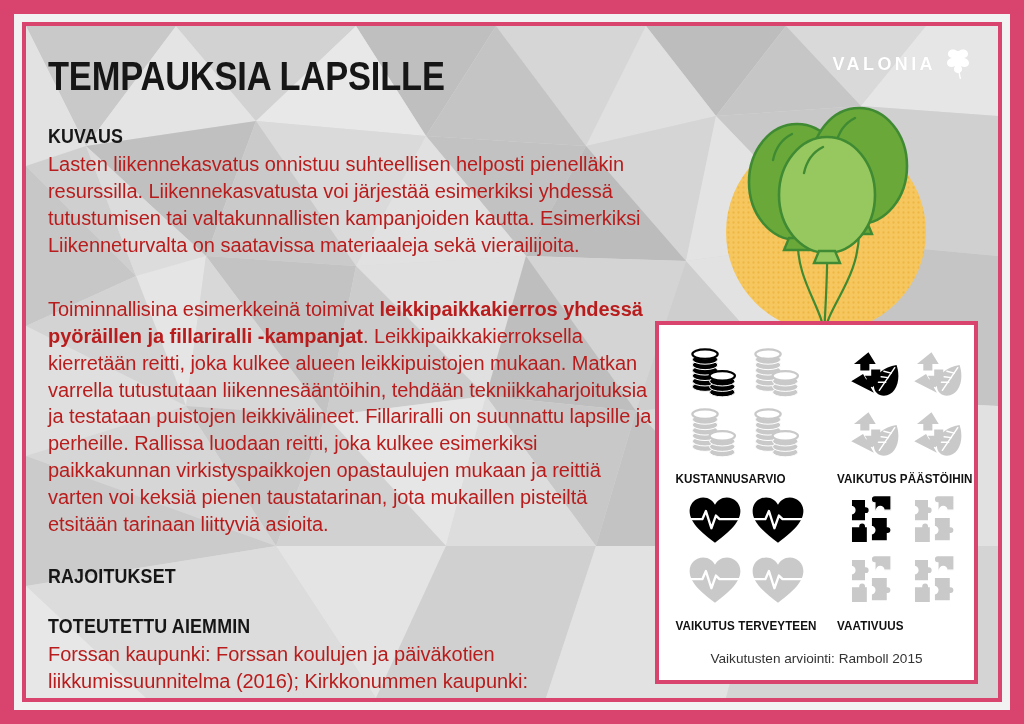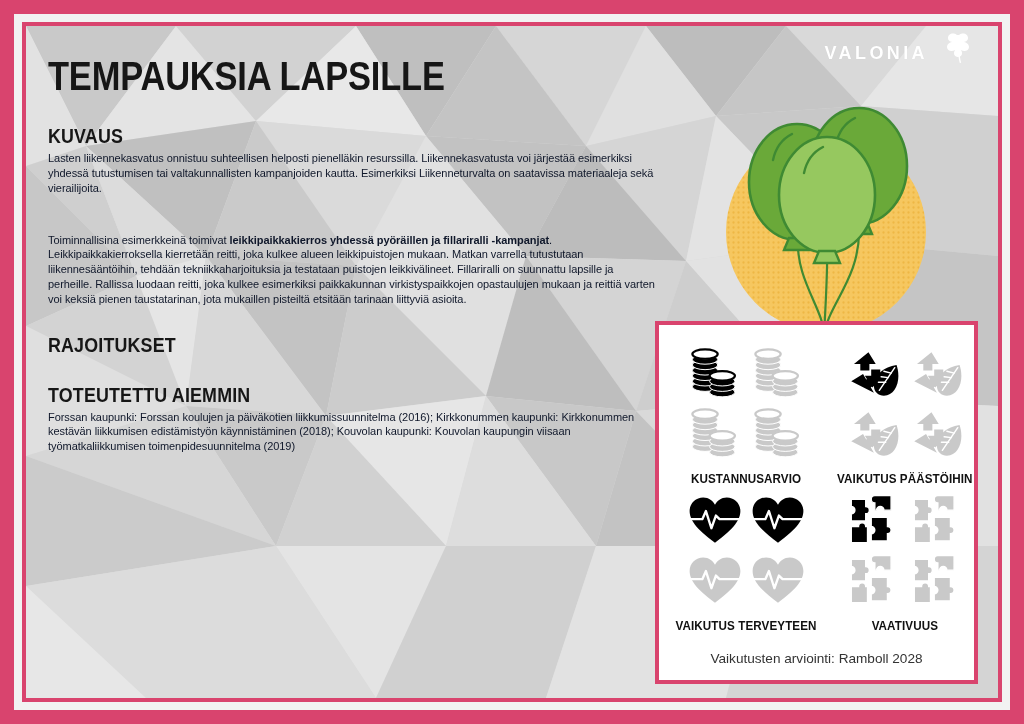--- a/index.html
+++ b/index.html
@@ -40,22 +40,22 @@
   
   .hero {
     position: absolute;
     left: 650px; top: 34px;
     width: 300px; height: 290px;
   }
 
   
   .logo {
     position: absolute;
-    right: 24px; top: 6px;
-    display: flex; align-items: flex-end; gap: 16px;
+    right: 24px; top: 22px;
+    display: flex; align-items: center; gap: 8px;
   }
   .logo-word {
     color: #ffffff;
     font-size: 18px;
     font-weight: bold;
     letter-spacing: 3.4px;
     text-shadow: 0 0 1px rgba(0,0,0,.08);
   }
   .logo-mark { width: 30px; height: 32px; display: block; }
 
@@ -86,42 +86,42 @@
   .sec-head {
     font-size: 21px;
     font-weight: bold;
     letter-spacing: .2px;
     transform: scaleX(.85);
     transform-origin: left center;
     margin-top: 26px;
     margin-bottom: 3px;
   }
   p.body {
-    font-size: 11px;
+    font-size: 20px;
     line-height: 1.345;
     letter-spacing: -0.05px;
-    color: #0f172a;
+    color: #b91c1c;
   }
   p.body + p.body { margin-top: 37px; }
   p.body b { font-weight: bold; }
 
   
   .panel {
     position: absolute;
     left: 629px; top: 295px;
     width: 323px; height: 363px;
     background: #ffffff;
     border: 4px solid #d9446e;
   }
   .grid2 {
     display: grid;
     grid-template-columns: 1fr 1fr;
     padding: 14px 6px 0 6px;
   }
-  .metric { text-align: center; padding: 6px 0 0 0; }
+  .metric { text-align: left; padding: 6px 0 0 0; }
   .metric-icons {
     display: grid;
     grid-template-columns: 1fr 1fr;
     justify-items: center;
     align-items: center;
     row-gap: 2px;
     column-gap: 2px;
     margin: 0 auto;
     width: 124px;
   }
@@ -524,17 +524,17 @@
         <path d="M34 4 h18 v16 h-8 a4 4 0 0 0-8 0 h-2 v-8 a4 4 0 0 1 0-8 z"></path>
         <path d="M8 38 h8 a4 4 0 0 1 8 0 h2 v18 H8 z"></path>
         <path d="M30 24 h18 v10 a4 4 0 0 1 0 8 v8 H30 v-8 a4 4 0 0 0 0-8 z" transform="translate(0,4)"></path>
       </g>
     </svg>
               </span>
             </div>
             <div class="metric-label">VAATIVUUS</div>
           </div>
         </div>
-      <div class="panel-foot">Vaikutusten arviointi: Ramboll 2028</div>
+      <div class="panel-foot">Vaikutusten arviointi: Ramboll 2015</div>
     </div>
 
   </div>
 </div>
 
 </body></html>

